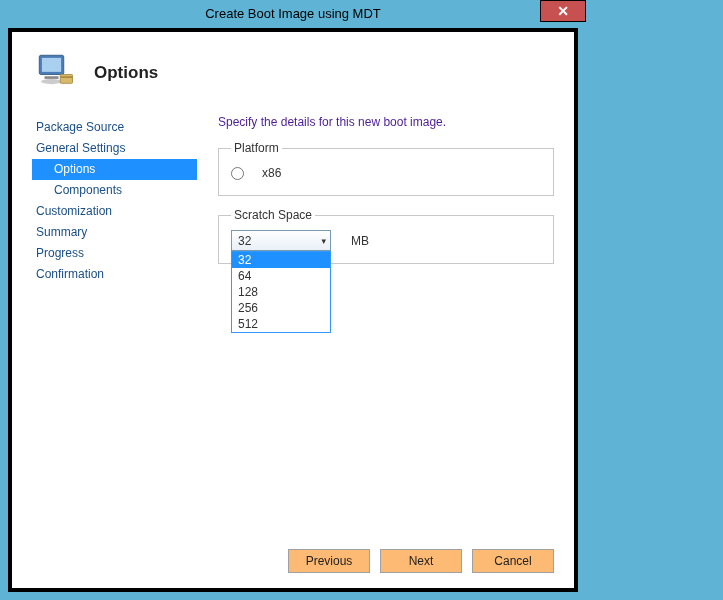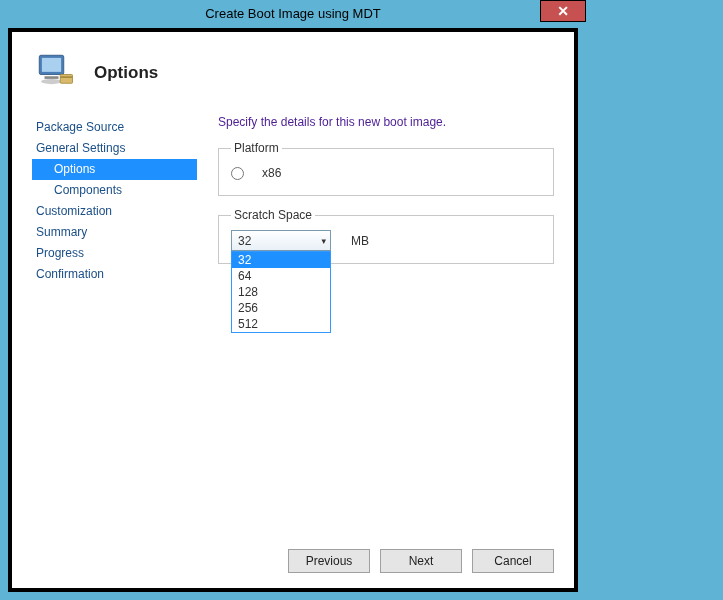--- a/index.html
+++ b/index.html
@@ -166,21 +166,21 @@
     border-top: none;
     display: flex;
     justify-content: flex-end;
     align-items: center;
     gap: 10px;
     padding: 0 20px 10px 0;
   }
   .btn {
     min-width: 82px;
     height: 24px;
-    background: #e5e5e5;
+    background: #fdba74;
     border: 1px solid #a0a0a0;
     font-size: 12px;
     cursor: pointer;
     color: #222;
   }
 </style>
 </head>
 <body>
 
 <div class="window">

